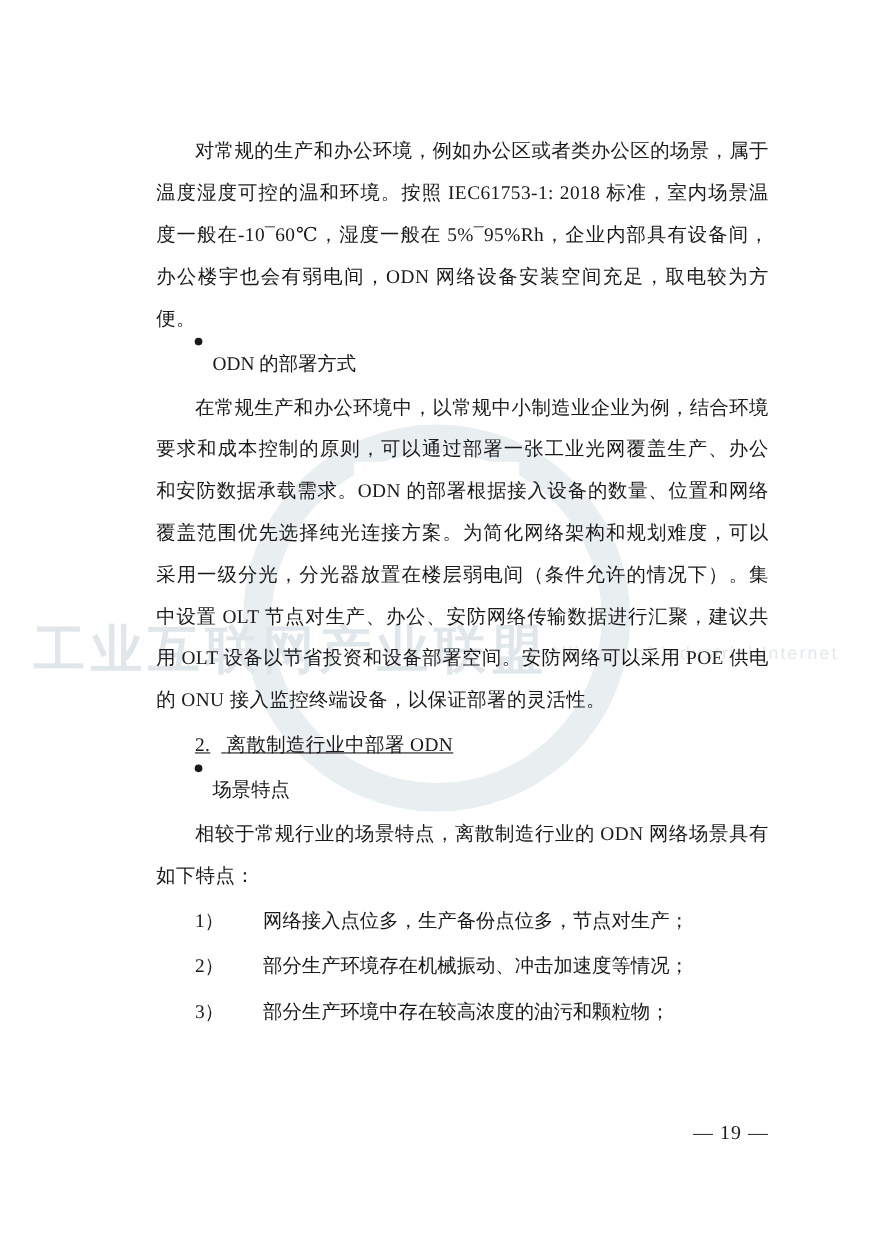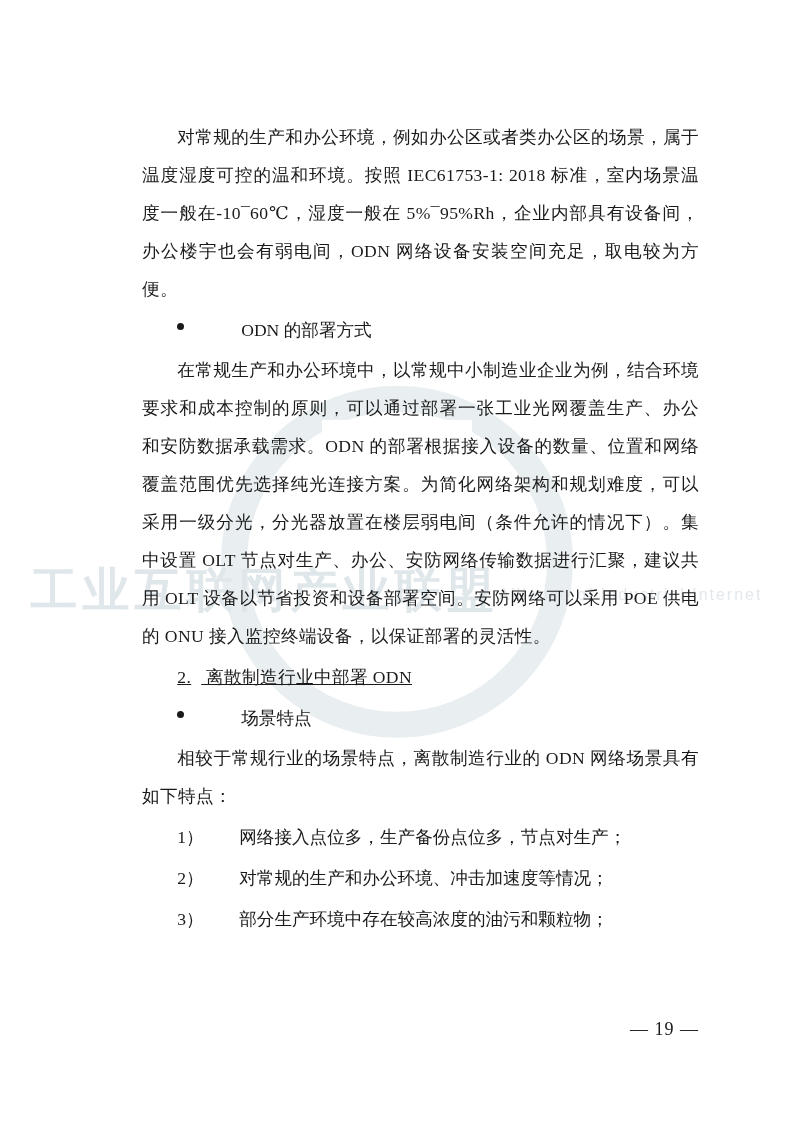--- a/index.html
+++ b/index.html
@@ -84,26 +84,25 @@
     letter-spacing: 0.4px;
   }
   p.indent {
     text-indent: 2em;
   }
   p.gap {
     margin-top: 2px;
   }
   .bullet-line {
     display: flex;
-    align-items: center;
+    align-items: flex-start;
     font-size: 17.6px;
     line-height: 38px;
     margin-top: 3px;
     padding-left: 2em;
-    gap: 48px;
   }
   .bullet-dot {
     width: 7px;
     height: 7px;
     border-radius: 50%;
     background: #1a1a1a;
     display: inline-block;
     margin-right: 9px;
     flex: 0 0 auto;
     position: relative;
@@ -178,21 +177,21 @@
 
     <p class="indent gap">相较于常规行业的场景特点，离散制造行业的 ODN 网络场景具有如下特点：</p>
 
     <div class="num-line">
       <span class="num-label">1）</span>
       <span class="num-text">网络接入点位多，生产备份点位多，节点对生产；</span>
     </div>
 
     <div class="num-line">
       <span class="num-label">2）</span>
-      <span class="num-text">对常规的生产和办公环境、冲击加速度等情况；</span>
+      <span class="num-text">部分生产环境存在机械振动、冲击加速度等情况；</span>
     </div>
 
     <div class="num-line">
       <span class="num-label">3）</span>
       <span class="num-text">部分生产环境中存在较高浓度的油污和颗粒物；</span>
     </div>
 
   </div>
 
   <div class="page-number">— 19 —</div>

